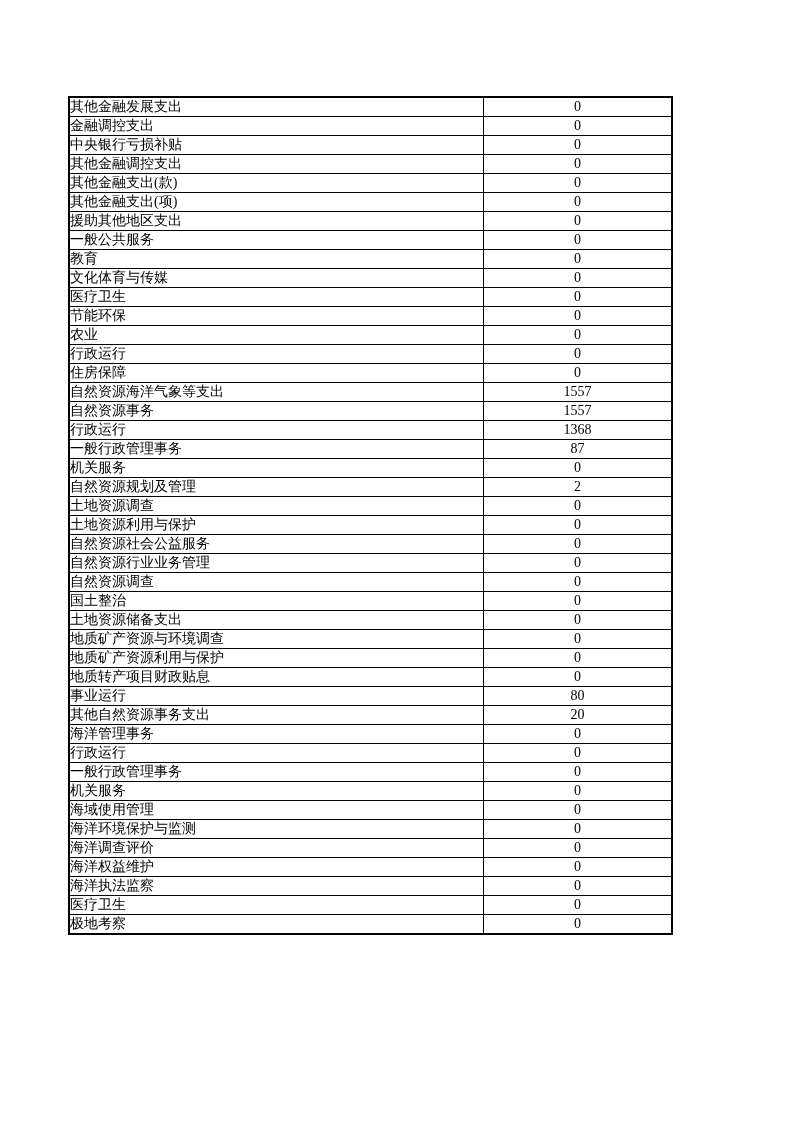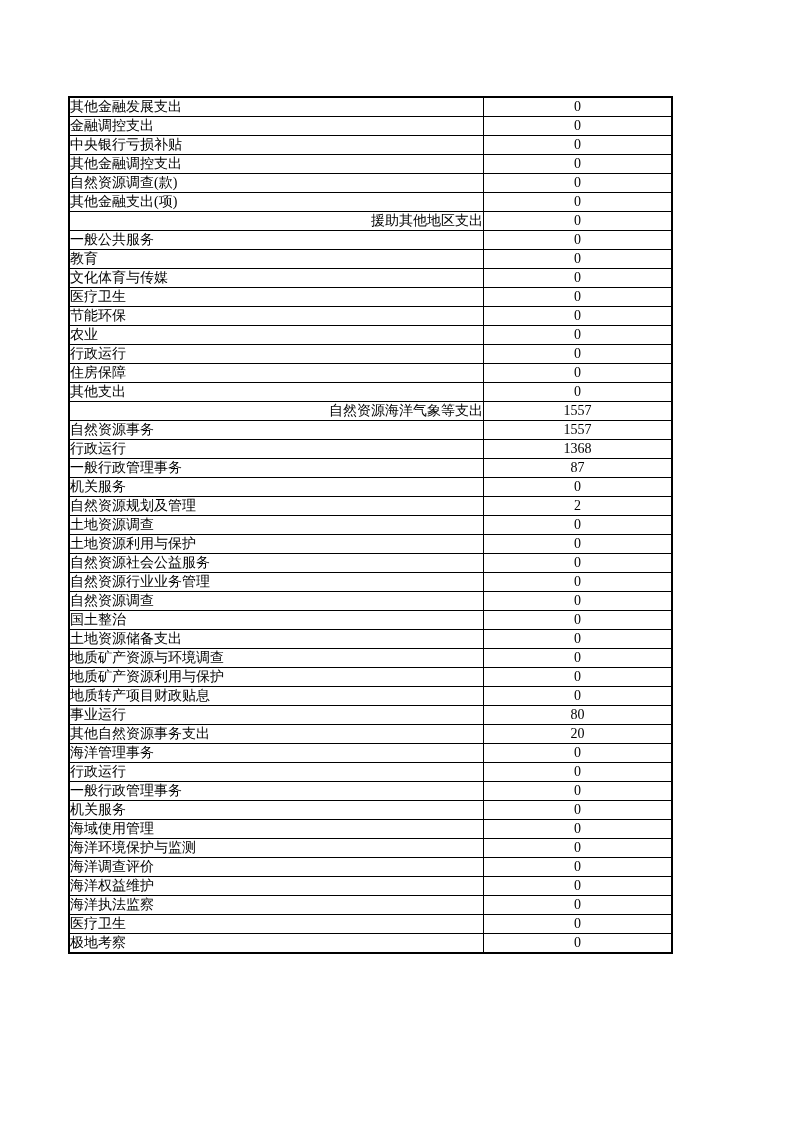--- a/index.html
+++ b/index.html
@@ -29,21 +29,21 @@
     height: 18px;
     padding: 0;
     font-size: 14px;
     line-height: 18px;
     white-space: nowrap;
     overflow: hidden;
     vertical-align: middle;
   }
   td.label-cell { width: 413px; text-align: left; }
   td.value-cell { width: 187px; text-align: center; }
-  td.indent-0 { padding-left: 3px; text-align: right; }
+  td.indent-0 { padding-left: 3px; }
   td.indent-1 { padding-left: 22px; }
   td.indent-2 { padding-left: 41px; }
 </style>
 </head>
 <body>
 
 <div class="page">
   <table class="budget-table">
     <tbody>
         <tr>
@@ -56,21 +56,21 @@
         </tr>
         <tr>
           <td class="label-cell indent-2">中央银行亏损补贴</td>
           <td class="value-cell">0</td>
         </tr>
         <tr>
           <td class="label-cell indent-2">其他金融调控支出</td>
           <td class="value-cell">0</td>
         </tr>
         <tr>
-          <td class="label-cell indent-1">自然资源调查(款)</td>
+          <td class="label-cell indent-1">其他金融支出(款)</td>
           <td class="value-cell">0</td>
         </tr>
         <tr>
           <td class="label-cell indent-2">其他金融支出(项)</td>
           <td class="value-cell">0</td>
         </tr>
         <tr>
           <td class="label-cell indent-0">援助其他地区支出</td>
           <td class="value-cell">0</td>
         </tr>
@@ -97,24 +97,20 @@
         <tr>
           <td class="label-cell indent-1">农业</td>
           <td class="value-cell">0</td>
         </tr>
         <tr>
           <td class="label-cell indent-1">行政运行</td>
           <td class="value-cell">0</td>
         </tr>
         <tr>
           <td class="label-cell indent-1">住房保障</td>
-          <td class="value-cell">0</td>
-        </tr>
-        <tr>
-          <td class="label-cell indent-1">其他支出</td>
           <td class="value-cell">0</td>
         </tr>
         <tr>
           <td class="label-cell indent-0">自然资源海洋气象等支出</td>
           <td class="value-cell">1557</td>
         </tr>
         <tr>
           <td class="label-cell indent-1">自然资源事务</td>
           <td class="value-cell">1557</td>
         </tr>

